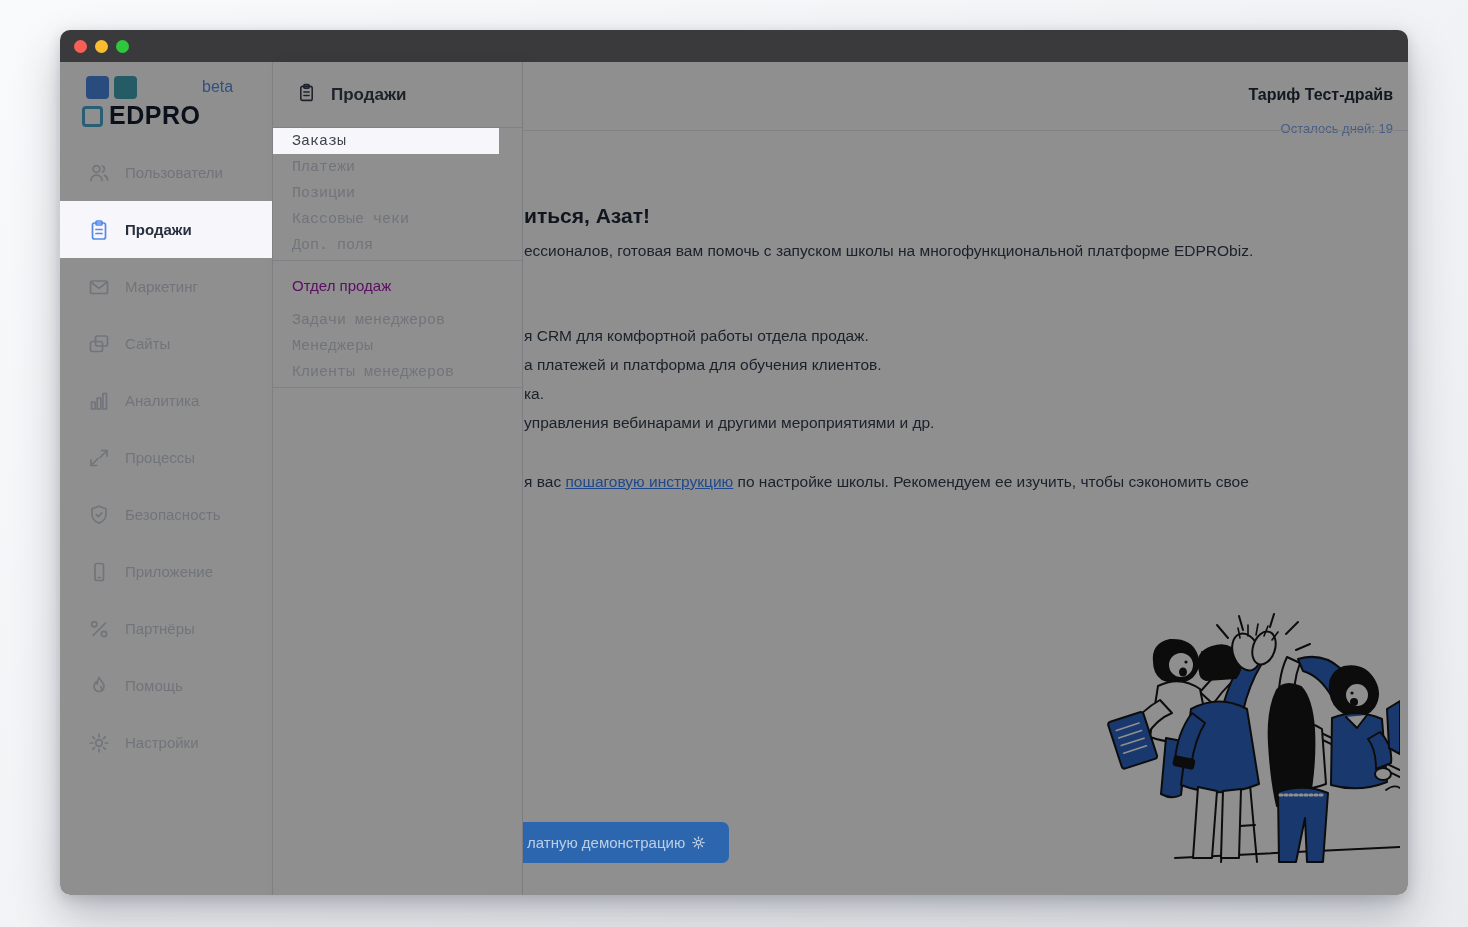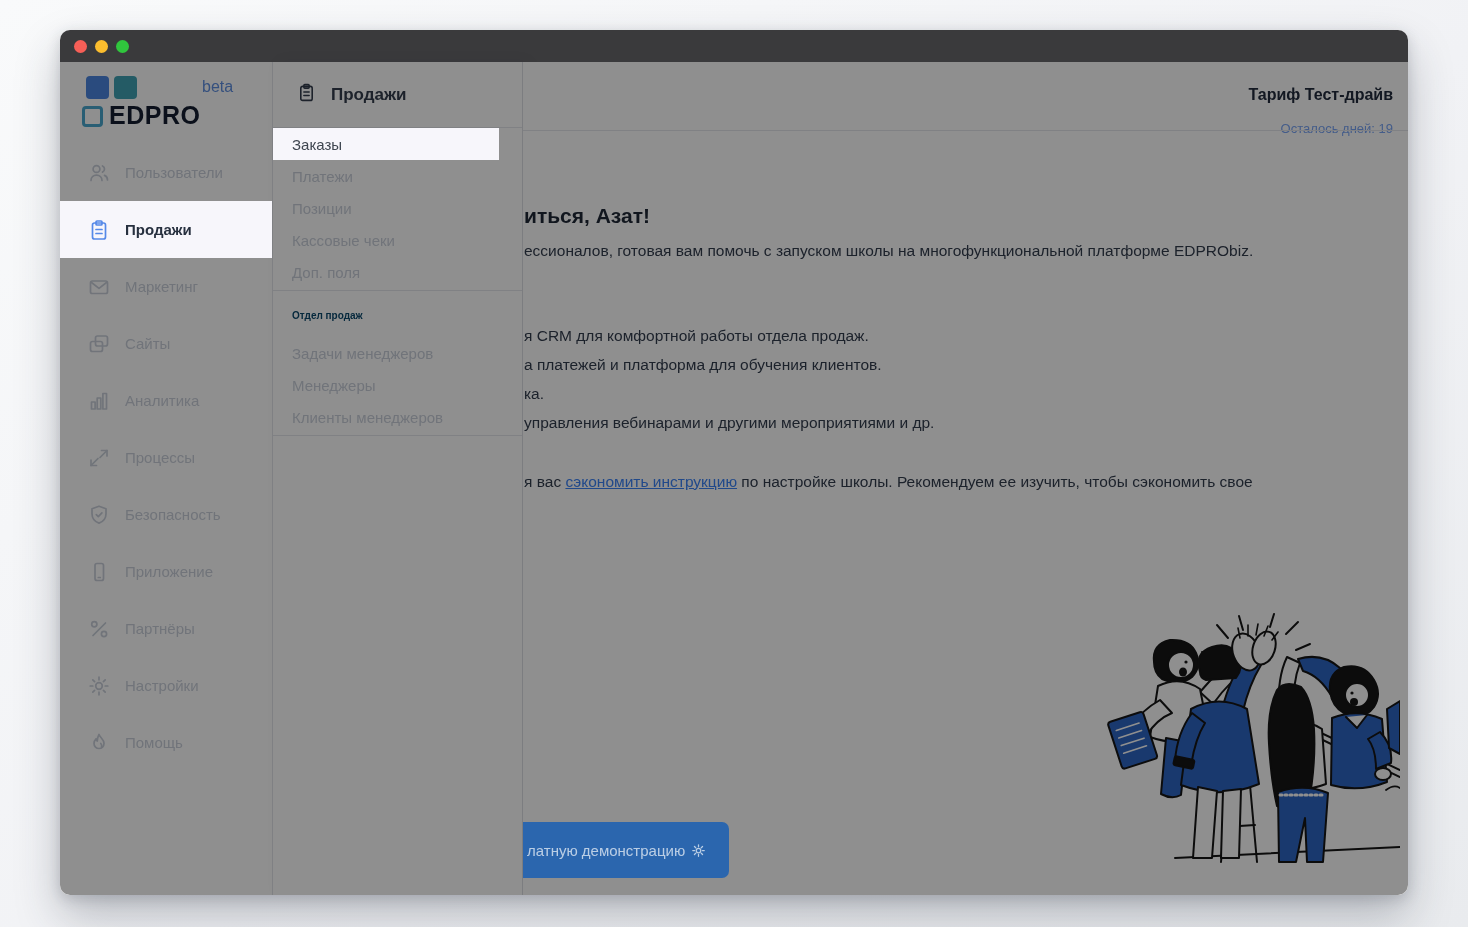--- a/index.html
+++ b/index.html
@@ -67,50 +67,50 @@
     width:250px; flex:0 0 250px; position:relative; background:#fff;
     border-right:1px solid #dddfe5; box-shadow:6px 0 14px rgba(30,35,50,.06);
   }
   .flyout-header {
     height:66px; display:flex; align-items:center; gap:14px; padding-left:23px;
     border-bottom:1px solid #e4e6eb; color:#343e4e; font-size:17px; font-weight:600;
   }
   .flyout-header svg { width:21px; height:21px; stroke:#343e4e; fill:none;
     stroke-width:1.8; stroke-linecap:round; stroke-linejoin:round; }
   .fly-item {
-    height:32px; display:flex; align-items:center; padding-left:19px;
-    font-size:15px; color:#c9cfda; cursor:pointer; position:relative;
+    height:26px; display:flex; align-items:center; padding-left:19px;
+    font-size:15px; color:#c9cfda; cursor:pointer; position:relative;font-family:Liberation Mono, monospace;
   }
   .fly-item.active {
     background:#f7f6fb; color:#3f4650; z-index:60; width:226px;
   }
   .fly-divider { height:1px; background:#e4e6eb; margin:2px 0; }
   .fly-section-header {
     height:44px; display:flex; align-items:center; padding-left:19px;
-    font-size:10px; font-weight:700; color:#0c4a6e;
+    font-size:15px; font-weight:400; color:#a21caf;
   }
 
   
   .main { flex:1 1 auto; position:relative; background:#fff; overflow:hidden; }
   .plan { position:absolute; top:24px; right:15px; text-align:right; }
   .plan-title { font-size:16px; font-weight:700; color:#222c3d; }
   .plan-days  { font-size:13px; color:#7aa5f5; margin-top:17px; }
   .main-divider { position:absolute; top:68px; left:0; right:0; height:1px; background:#e4e6eb; }
   .frag { white-space:nowrap; padding-left:1px; color:#333d4e; }
   .h1-frag {
     position:absolute; top:142px; font-size:21px; font-weight:700; color:#1f2836;
     white-space:nowrap; padding-left:1px;
   }
   .intro-frag { position:absolute; top:180px; font-size:15.5px; font-weight:500; }
   .list-frags { position:absolute; top:259px; font-size:15.5px; font-weight:500; line-height:29px; }
   .cta-frag   { position:absolute; top:411px; font-size:15.5px; font-weight:500; }
   .cta-frag a { color:#3b82f6; text-decoration:underline; cursor:pointer; }
 
   .demo-btn {
-    position:absolute; left:0; top:760px; width:206px; height:56px;
+    position:absolute; left:0; top:760px; width:206px; height:41px;
     background:#2b66ae; border:none; border-radius:0 7px 7px 0;
     display:flex; align-items:center; gap:6px; padding-left:4px;
     color:rgba(255,255,255,.68); font-size:15px; font-family:inherit;
     cursor:pointer; z-index:60; white-space:nowrap;
   }
   .demo-btn svg { width:15px; height:15px; stroke:rgba(255,255,255,.68);
     fill:none; stroke-width:2; stroke-linecap:round; }
 
   .illu { position:absolute; right:8px; top:550px; width:320px; height:253px; }
 </style>
@@ -221,34 +221,34 @@
                 <path d="M6 18.5 18.5 6"></path>
                 <circle cx="7.3" cy="7.3" r="2.6"></circle>
                 <circle cx="17" cy="17" r="2.6"></circle>
               </svg>
           </span>
           <span>Партнёры</span>
         </div>
         <div class="side-item">
           <span class="ic">
             <svg viewBox="0 0 24 24">
+                <path d="M12 3.5c.8 3 5 4.6 5 9a5 5 0 0 1-10 0c0-2 .9-3.5 2-4.6.4 1.4 1.3 2.1 1.3 2.1C10.2 7.6 11 5.4 12 3.5z"></path>
+                <path d="M13.8 12.5c.9 1 1.2 2 .7 3.3"></path>
+              </svg>
+          </span>
+          <span>Помощь</span>
+        </div>
+        <div class="side-item">
+          <span class="ic">
+            <svg viewBox="0 0 24 24">
                 <circle cx="12" cy="12" r="3.3"></circle>
                 <path d="M12 3.2v2.6M12 18.2v2.6M3.2 12h2.6M18.2 12h2.6M5.8 5.8l1.8 1.8M16.4 16.4l1.8 1.8M18.2 5.8l-1.8 1.8M7.6 16.4l-1.8 1.8"></path>
               </svg>
           </span>
           <span>Настройки</span>
-        </div>
-        <div class="side-item">
-          <span class="ic">
-            <svg viewBox="0 0 24 24">
-                <path d="M12 3.5c.8 3 5 4.6 5 9a5 5 0 0 1-10 0c0-2 .9-3.5 2-4.6.4 1.4 1.3 2.1 1.3 2.1C10.2 7.6 11 5.4 12 3.5z"></path>
-                <path d="M13.8 12.5c.9 1 1.2 2 .7 3.3"></path>
-              </svg>
-          </span>
-          <span>Помощь</span>
         </div>
       </nav>
     </aside>
 
     <div class="flyout">
       <div class="flyout-header">
         <span>
           <svg viewBox="0 0 24 24">
               <rect x="5.5" y="5" width="13" height="16" rx="2"></rect>
               <rect x="9" y="3" width="6" height="4" rx="1"></rect>
@@ -284,21 +284,21 @@
       <div class="intro-frag frag">ессионалов, готовая вам помочь с запуском школы на многофункциональной платформе EDPRObiz.</div>
 
       <div class="list-frags">
         <div class="frag">я CRM для комфортной работы отдела продаж.</div>
         <div class="frag">а платежей и платформа для обучения клиентов.</div>
         <div class="frag">ка.</div>
         <div class="frag">управления вебинарами и другими мероприятиями и др.</div>
       </div>
 
       <div class="cta-frag frag">
-        <span>я вас </span><a>сэкономить инструкцию</a><span> по настройке школы. Рекомендуем ее изучить, чтобы сэкономить свое</span>
+        <span>я вас </span><a>пошаговую инструкцию</a><span> по настройке школы. Рекомендуем ее изучить, чтобы сэкономить свое</span>
       </div>
 
       <button class="demo-btn">
         <span>латную демонстрацию</span>
         <svg viewBox="0 0 24 24">
             <circle cx="12" cy="12" r="3.6"></circle>
             <path d="M12 2.8v3M12 18.2v3M2.8 12h3M18.2 12h3M5.5 5.5l2.1 2.1M16.4 16.4l2.1 2.1M18.5 5.5l-2.1 2.1M7.6 16.4l-2.1 2.1"></path>
           </svg>
       </button>
 

